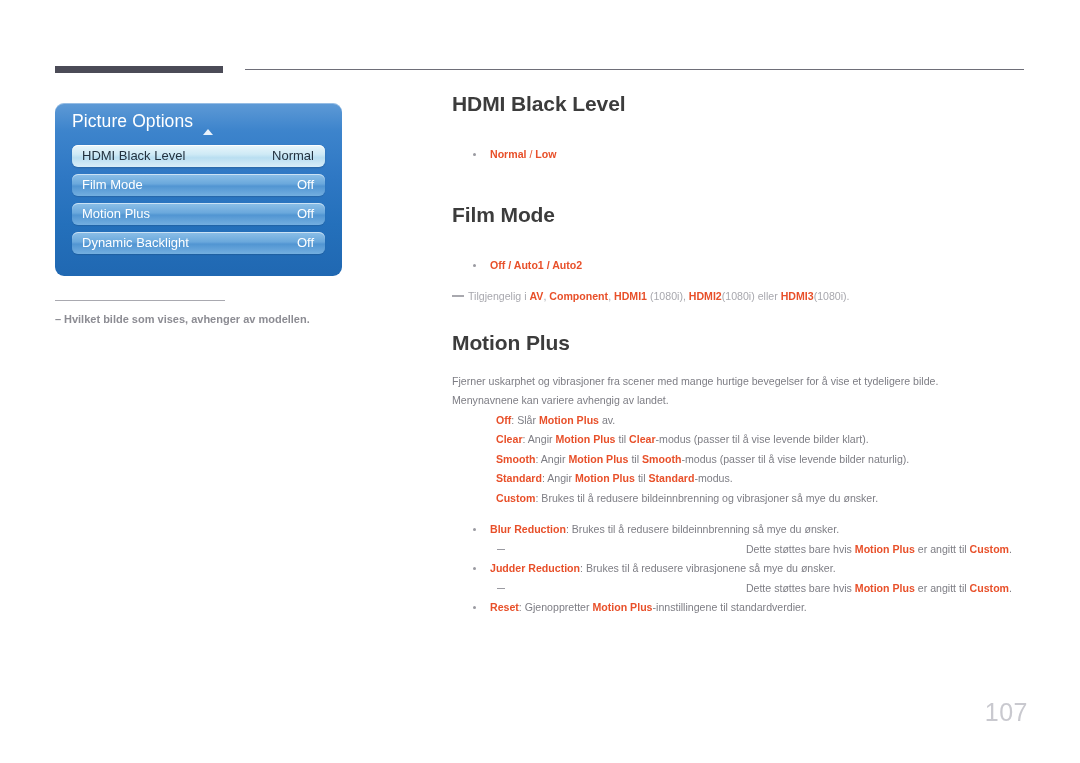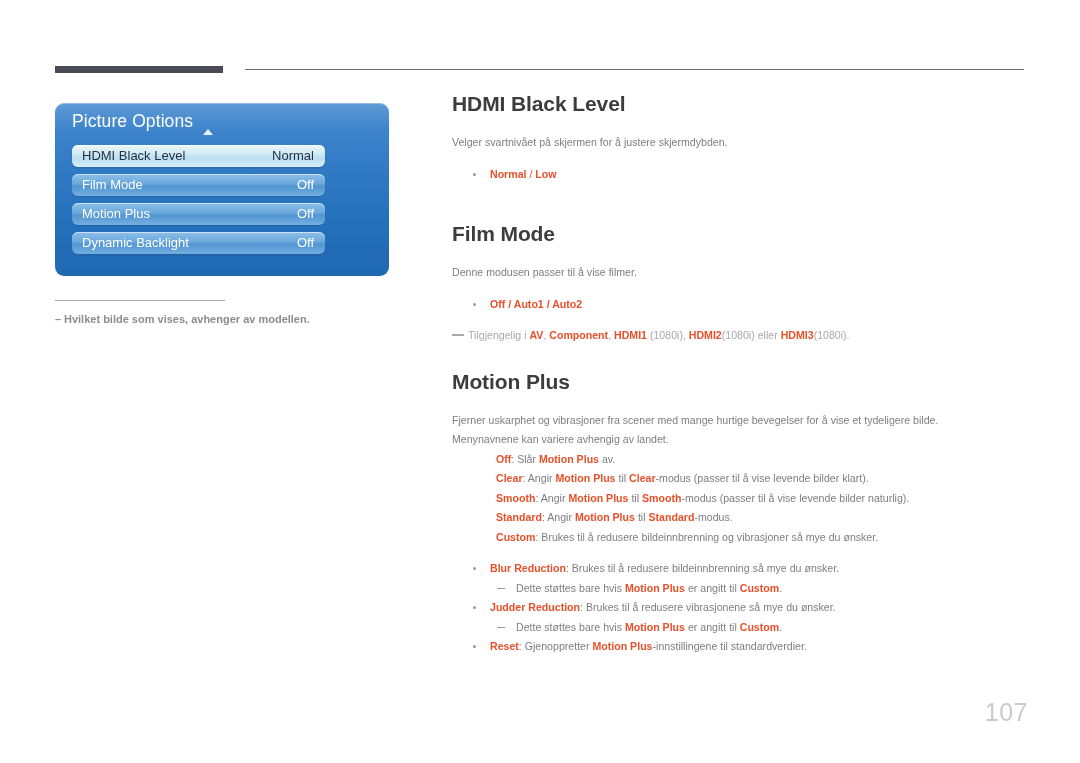--- a/index.html
+++ b/index.html
@@ -36,21 +36,21 @@
 
   
   .left-col {
     position: absolute;
     left: 55px;
     top: 103px;
     width: 287px;
   }
   .osd-panel {
     position: relative;
-    width: 334px;
+    width: 287px;
     height: 173px;
     border-radius: 9px;
     background: linear-gradient(180deg,
         #5e9ad6 0%,
         #3d84cc 16%,
         #2f78c4 42%,
         #2470bb 70%,
         #2068b2 100%);
     box-shadow: inset 0 1px 0 rgba(255,255,255,.35);
     overflow: hidden;
@@ -196,20 +196,21 @@
     list-style: none;
     margin: 0;
     padding: 0;
   }
   ul.l2 > li {
     position: relative;
     padding-left: 26px;
     font-size: 10.6px;
     line-height: 19.5px;
     color: #7d7d84;
+    text-align: right;
   }
   ul.l2 > li > .dsh {
     position: absolute;
     left: 7px;
     top: 9px;
     width: 8px;
     height: 1.4px;
     background: #9a9aa1;
   }
 
@@ -287,34 +288,32 @@
 
 <div class="left-note-rule"></div>
 <div class="left-note">
   <span class="dash">–</span><span>Hvilket bilde som vises, avhenger av modellen.</span>
 </div>
 
 <div class="content">
 
   <h2 class="sec">HDMI Black Level</h2>
   <div class="sec-gap-1"></div>
-  <p class="body">Velger svartnivået på skjermen for å justere skjermdybden.</p>
 
   <ul class="l1">
     <li>
       <span class="bul"></span>
       <span class="b">Normal</span><span class="b" style="font-weight:normal;color:#e8502a"> / </span><span class="b">Low</span>
     </li>
   </ul>
 
   <div class="sec-gap-2"></div>
 
   <h2 class="sec">Film Mode</h2>
   <div class="sec-gap-1"></div>
-  <p class="body">Denne modusen passer til å vise filmer.</p>
 
   <ul class="l1">
     <li>
       <span class="bul"></span>
       <span class="b">Off / Auto1 / Auto2</span>
     </li>
   </ul>
 
   <div class="noteline">
     <span class="ndash"></span><span class="gray">Tilgjengelig i </span><span class="b">AV</span><span class="gray">, </span><span class="b">Component</span><span class="gray">, </span><span class="b">HDMI1</span><span class="gray"> (1080i), </span><span class="b">HDMI2</span><span class="gray">(1080i) eller </span><span class="b">HDMI3</span><span class="gray">(1080i).</span>

